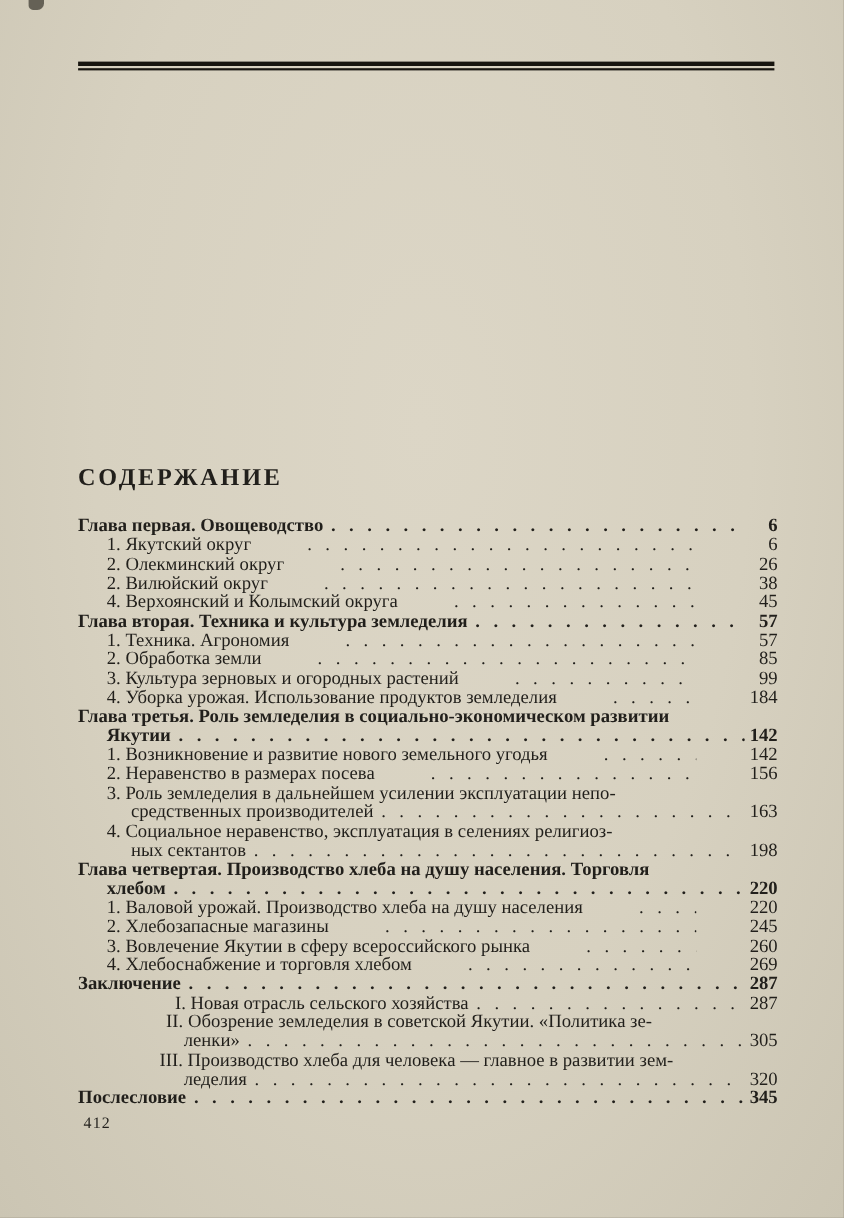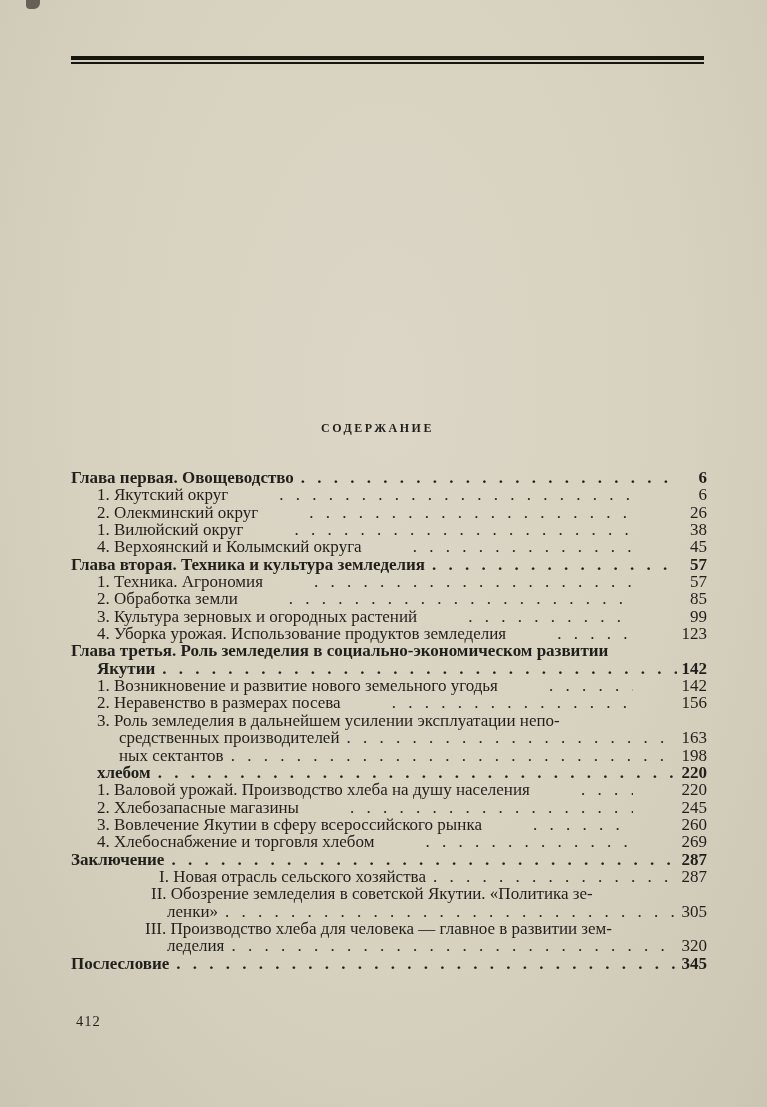--- a/index.html
+++ b/index.html
@@ -22,24 +22,24 @@
     width: 14px; height: 9px;
     background: #4a463d;
     border-radius: 0 0 6px 4px;
     opacity: .8;
   }
   .toprule { position: absolute; top: 56px; left: 71px; width: 633px; }
   .toprule .thick { height: 4px; background: #17150f; }
   .toprule .thin  { height: 2px;  background: #17150f; margin-top: 2px; }
   .title {
     position: absolute;
-    top: 421px; left: 61px; width: 633px;
-    text-align: center;
+    top: 421px; left: 71px; width: 633px;
+    text-align: left;
     font-weight: 700;
-    font-size: 12px;
+    font-size: 22px;
     letter-spacing: 2.5px;
   }
   .toc {
     position: absolute;
     top: 469px; left: 71px; width: 636px;
     font-size: 17px;
   }
   .row {
     display: flex;
     align-items: baseline;
@@ -97,21 +97,21 @@
     <span class="txt">1. Якутский округ</span>
     <span class="leader">. . . . . . . . . . . . . . . . . . . . . . . . . . . . . . . . . . . . . . . . . . . . . . . . . . . . . . . . . . . . . . . . . . . . . . </span>
     <span class="pagenum">6</span>
   </div>
       <div class="row item">
     <span class="txt">2. Олекминский округ</span>
     <span class="leader">. . . . . . . . . . . . . . . . . . . . . . . . . . . . . . . . . . . . . . . . . . . . . . . . . . . . . . . . . . . . . . . . . . . . . . </span>
     <span class="pagenum">26</span>
   </div>
       <div class="row item">
-    <span class="txt">1. Вилюйский округ</span>
+    <span class="txt">2. Вилюйский округ</span>
     <span class="leader">. . . . . . . . . . . . . . . . . . . . . . . . . . . . . . . . . . . . . . . . . . . . . . . . . . . . . . . . . . . . . . . . . . . . . . </span>
     <span class="pagenum">38</span>
   </div>
       <div class="row item">
     <span class="txt">4. Верхоянский и Колымский округа</span>
     <span class="leader">. . . . . . . . . . . . . . . . . . . . . . . . . . . . . . . . . . . . . . . . . . . . . . . . . . . . . . . . . . . . . . . . . . . . . . </span>
     <span class="pagenum">45</span>
   </div>
       <div class="row chapter">
     <span class="txt">Глава вторая. Техника и культура земледелия</span>
@@ -129,21 +129,21 @@
     <span class="pagenum">85</span>
   </div>
       <div class="row item">
     <span class="txt">3. Культура зерновых и огородных растений</span>
     <span class="leader">. . . . . . . . . . . . . . . . . . . . . . . . . . . . . . . . . . . . . . . . . . . . . . . . . . . . . . . . . . . . . . . . . . . . . . </span>
     <span class="pagenum">99</span>
   </div>
       <div class="row item">
     <span class="txt">4. Уборка урожая. Использование продуктов земледелия</span>
     <span class="leader">. . . . . . . . . . . . . . . . . . . . . . . . . . . . . . . . . . . . . . . . . . . . . . . . . . . . . . . . . . . . . . . . . . . . . . </span>
-    <span class="pagenum">123</span>
+    <span class="pagenum">184</span>
   </div>
       <div class="row chapter">
     <span class="txt">Глава третья. Роль земледелия в социально-экономическом развитии</span>
     <span class="leader"></span>
     <span class="pagenum"></span>
   </div>
       <div class="row chapterCont">
     <span class="txt">Якутии</span>
     <span class="leader">. . . . . . . . . . . . . . . . . . . . . . . . . . . . . . . . . . . . . . . . . . . . . . . . . . . . . . . . . . . . . . . . . . . . . . </span>
     <span class="pagenum">142</span>
@@ -161,25 +161,35 @@
       <div class="row item">
     <span class="txt">3. Роль земледелия в дальнейшем усилении эксплуатации непо-</span>
     <span class="leader"></span>
     <span class="pagenum"></span>
   </div>
       <div class="row itemCont">
     <span class="txt">средственных производителей</span>
     <span class="leader">. . . . . . . . . . . . . . . . . . . . . . . . . . . . . . . . . . . . . . . . . . . . . . . . . . . . . . . . . . . . . . . . . . . . . . </span>
     <span class="pagenum">163</span>
   </div>
+      <div class="row item">
+    <span class="txt">4. Социальное неравенство, эксплуатация в селениях религиоз-</span>
+    <span class="leader"></span>
+    <span class="pagenum"></span>
+  </div>
       <div class="row itemCont">
     <span class="txt">ных сектантов</span>
     <span class="leader">. . . . . . . . . . . . . . . . . . . . . . . . . . . . . . . . . . . . . . . . . . . . . . . . . . . . . . . . . . . . . . . . . . . . . . </span>
     <span class="pagenum">198</span>
   </div>
+      <div class="row chapter">
+    <span class="txt">Глава четвертая. Производство хлеба на душу населения. Торговля</span>
+    <span class="leader"></span>
+    <span class="pagenum"></span>
+  </div>
       <div class="row chapterCont">
     <span class="txt">хлебом</span>
     <span class="leader">. . . . . . . . . . . . . . . . . . . . . . . . . . . . . . . . . . . . . . . . . . . . . . . . . . . . . . . . . . . . . . . . . . . . . . </span>
     <span class="pagenum">220</span>
   </div>
       <div class="row item">
     <span class="txt">1. Валовой урожай. Производство хлеба на душу населения</span>
     <span class="leader">. . . . . . . . . . . . . . . . . . . . . . . . . . . . . . . . . . . . . . . . . . . . . . . . . . . . . . . . . . . . . . . . . . . . . . </span>
     <span class="pagenum">220</span>
   </div>

